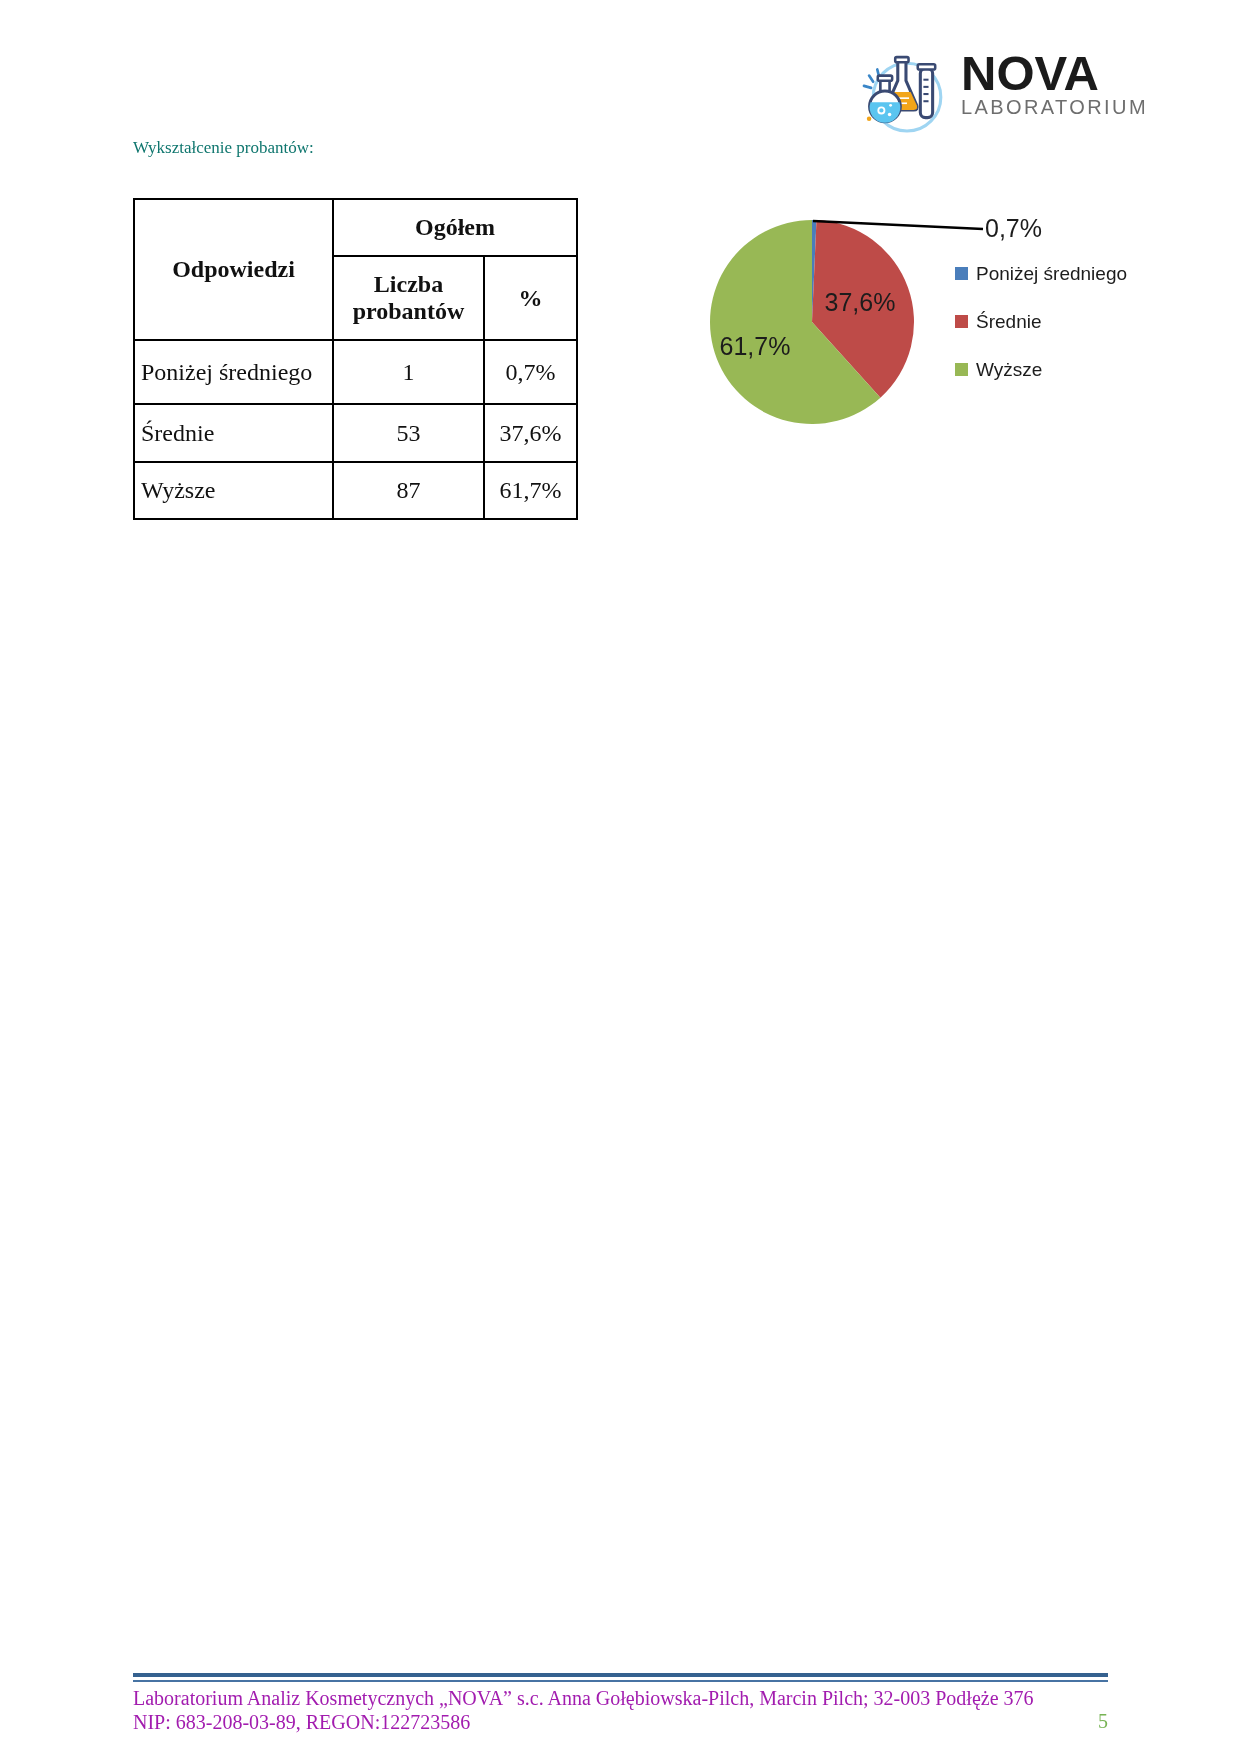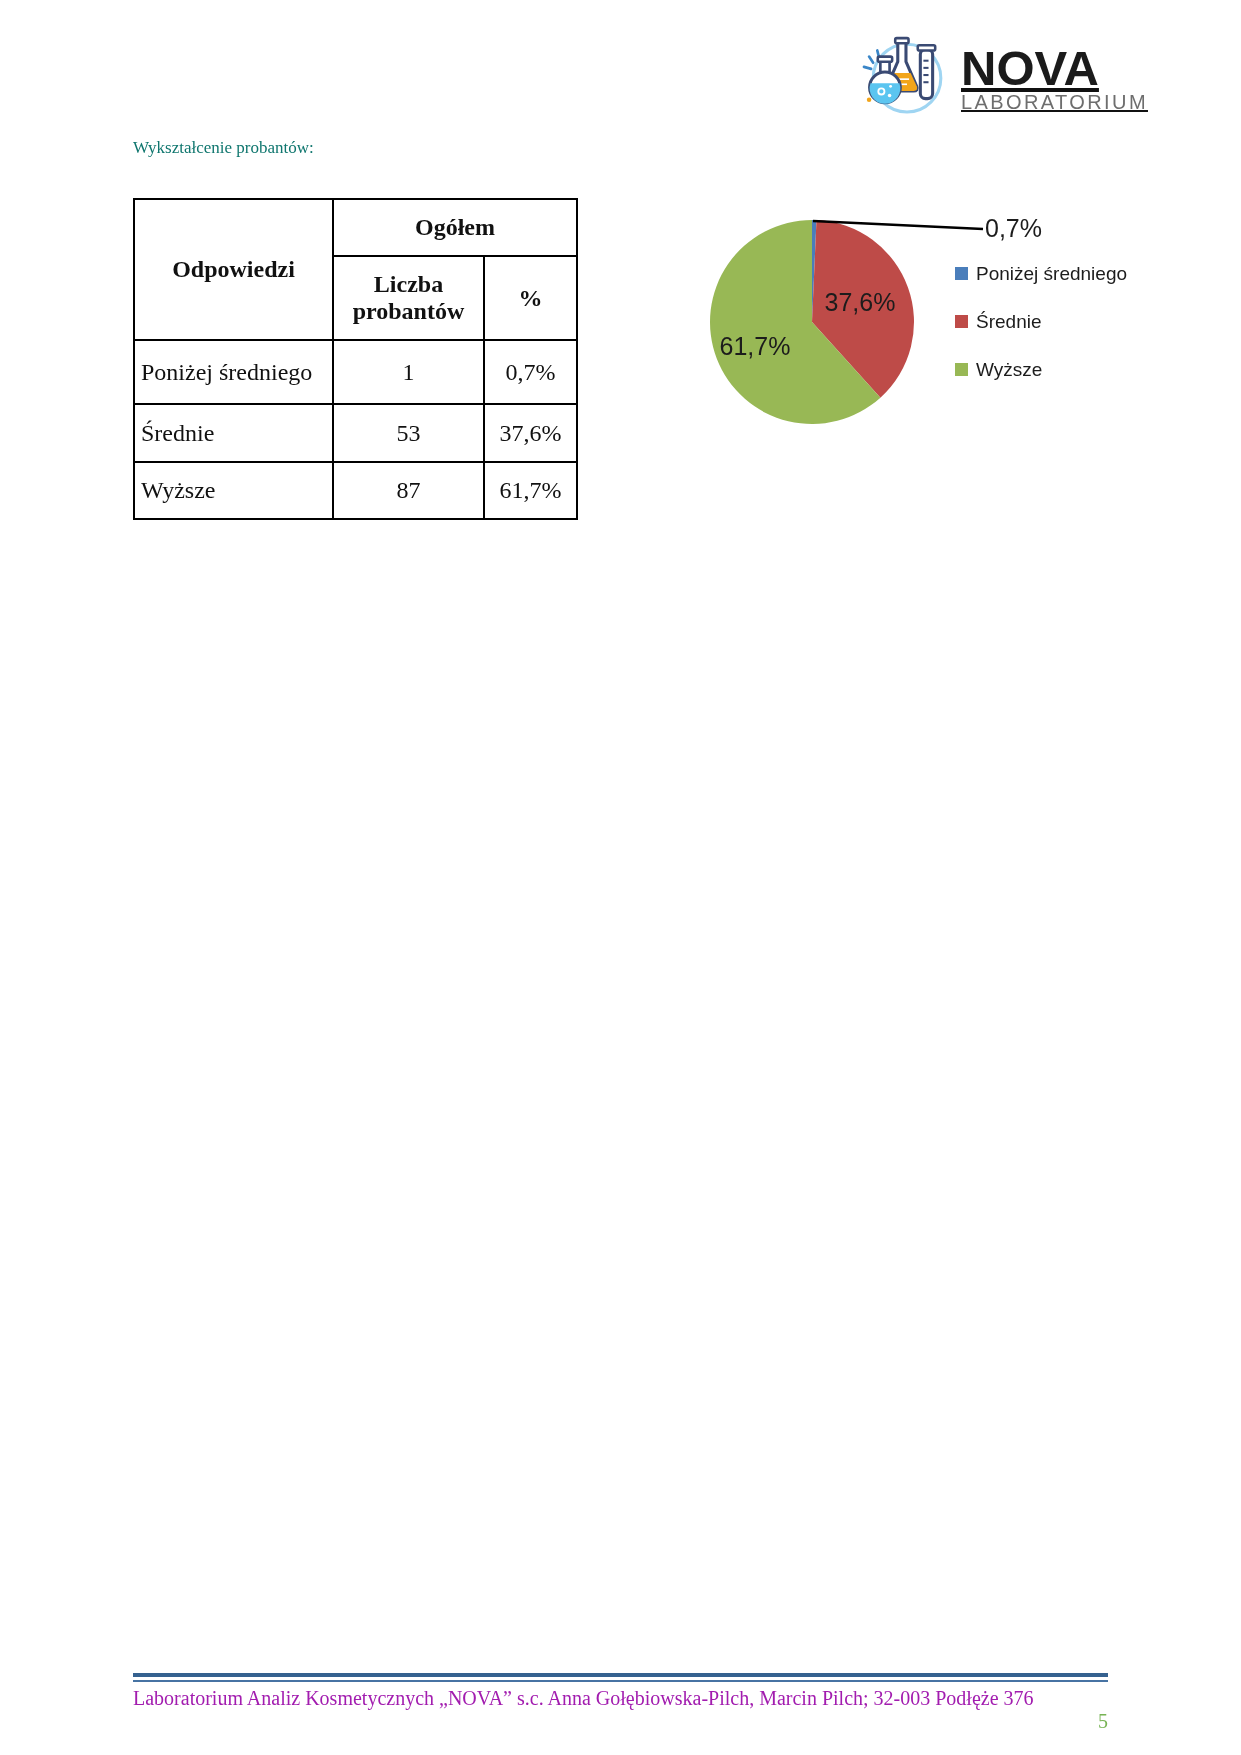--- a/index.html
+++ b/index.html
@@ -6,21 +6,21 @@
   .page{
     position:relative;
     width:1241px;height:1755px;
     margin:0 auto;
     background:#ffffff;
     overflow:hidden;
     font-family:"Liberation Serif", serif;
     color:#111;
   }
   
-  .logo{position:absolute;left:855px;top:32px;display:flex;align-items:flex-end;text-decoration:underline;}
+  .logo{position:absolute;left:855px;top:51px;display:flex;align-items:flex-start;}
   .logo-icon{width:104px;height:82px;}
   .logo-text{display:flex;flex-direction:column;margin-left:2px;}
   .logo-name{
     font-family:"Liberation Sans", sans-serif;
     font-weight:bold;font-size:49px;line-height:44px;color:#1b1b1b;letter-spacing:0px;
   }
   .logo-sub{
     font-family:"Liberation Sans", sans-serif;
     font-size:20px;color:#6e6e6e;letter-spacing:2.4px;margin-top:1px;
   }
@@ -201,16 +201,17 @@
     </div>
     <div class="legend-item">
       <span class="legend-swatch" style="background: rgb(152, 184, 85);"></span>
       <span>Wyższe</span>
     </div>
   </div>
 
   <div class="footer-rule"></div>
   <div class="footer-text">
     <div>Laboratorium Analiz Kosmetycznych „NOVA” s.c. Anna Gołębiowska-Pilch, Marcin Pilch; 32-003 Podłęże 376</div>
+    <div>NIP: 683-208-03-89, REGON:122723586</div>
   </div>
   <div class="page-number" style="color: rgb(119, 179, 84);">5</div>
 
 </div>
 
 </body></html>

